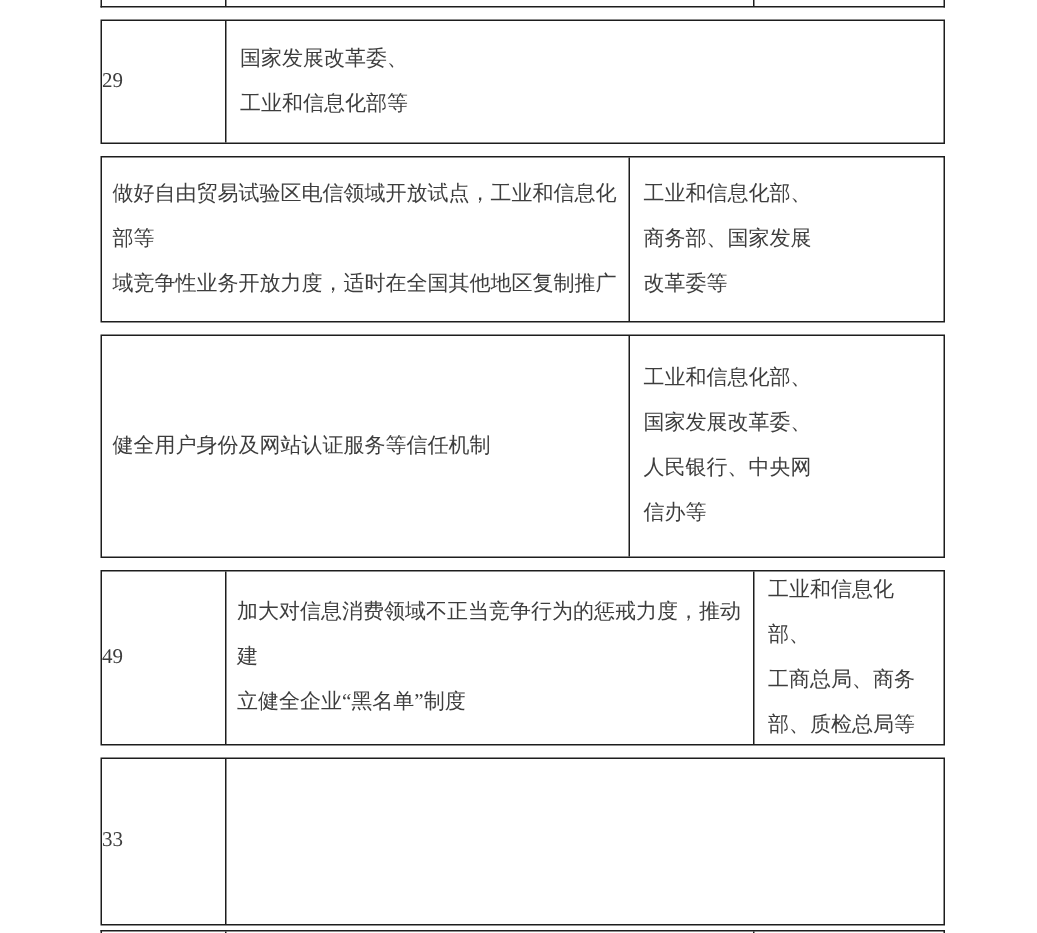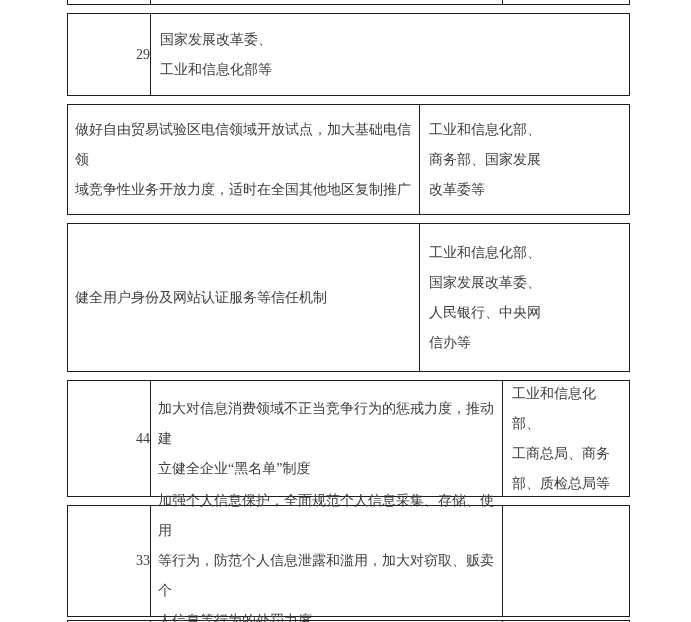--- a/index.html
+++ b/index.html
@@ -40,21 +40,21 @@
   .rows > .row:nth-child(2){ height:111px; }
   .rows > .row:nth-child(3){ height:149px; }
   .rows > .row:nth-child(4){ height:117px; }
   .rows > .row:nth-child(5){ height:112px; }
   .c1{
     width:83px;
     box-sizing:border-box;
     border-right:1px solid var(--border);
     display:flex;
     align-items:center;
-    justify-content:flex-end;
+    justify-content:flex-start;
     flex:none;
   }
   .c2{
     width:352px;
     box-sizing:border-box;
     border-right:1px solid var(--border);
     display:flex;
     align-items:center;
     padding:4px 7px;
     flex:none;
@@ -110,21 +110,21 @@
       <span class="num-text">29</span>
     </div>
     <div class="c3">
       <span class="cell-text">国家发展改革委、
 工业和信息化部等</span>
     </div>
   </div>
 
   <div class="row">
     <div class="c2">
-      <span class="cell-text">做好自由贸易试验区电信领域开放试点，加大基础电信领
+      <span class="cell-text">做好自由贸易试验区电信领域开放试点，工业和信息化部等
 域竞争性业务开放力度，适时在全国其他地区复制推广</span>
     </div>
     <div class="c3">
       <span class="cell-text">工业和信息化部、
 商务部、国家发展
 改革委等</span>
     </div>
   </div>
 
   <div class="row">
@@ -134,42 +134,37 @@
     <div class="c3">
       <span class="cell-text">工业和信息化部、
 国家发展改革委、
 人民银行、中央网
 信办等</span>
     </div>
   </div>
 
   <div class="row">
     <div class="c1">
-      <span class="num-text">44</span>
+      <span class="num-text">49</span>
     </div>
     <div class="c2">
       <span class="cell-text">加大对信息消费领域不正当竞争行为的惩戒力度，推动建
 立健全企业“黑名单”制度</span>
     </div>
     <div class="c3">
       <span class="cell-text">工业和信息化部、
 工商总局、商务
 部、质检总局等</span>
     </div>
   </div>
 
   <div class="row">
     <div class="c1">
       <span class="num-text">33</span>
     </div>
-    <div class="c2">
-      <span class="cell-text">加强个人信息保护，全面规范个人信息采集、存储、使用
-等行为，防范个人信息泄露和滥用，加大对窃取、贩卖个
-人信息等行为的处罚力度</span>
-    </div>
   </div>
 </div>
 
     <div class="row partial-bottom">
       <div class="c1"></div>
       <div class="c2"></div>
       <div class="c3"></div>
     </div>
 
   </div>

